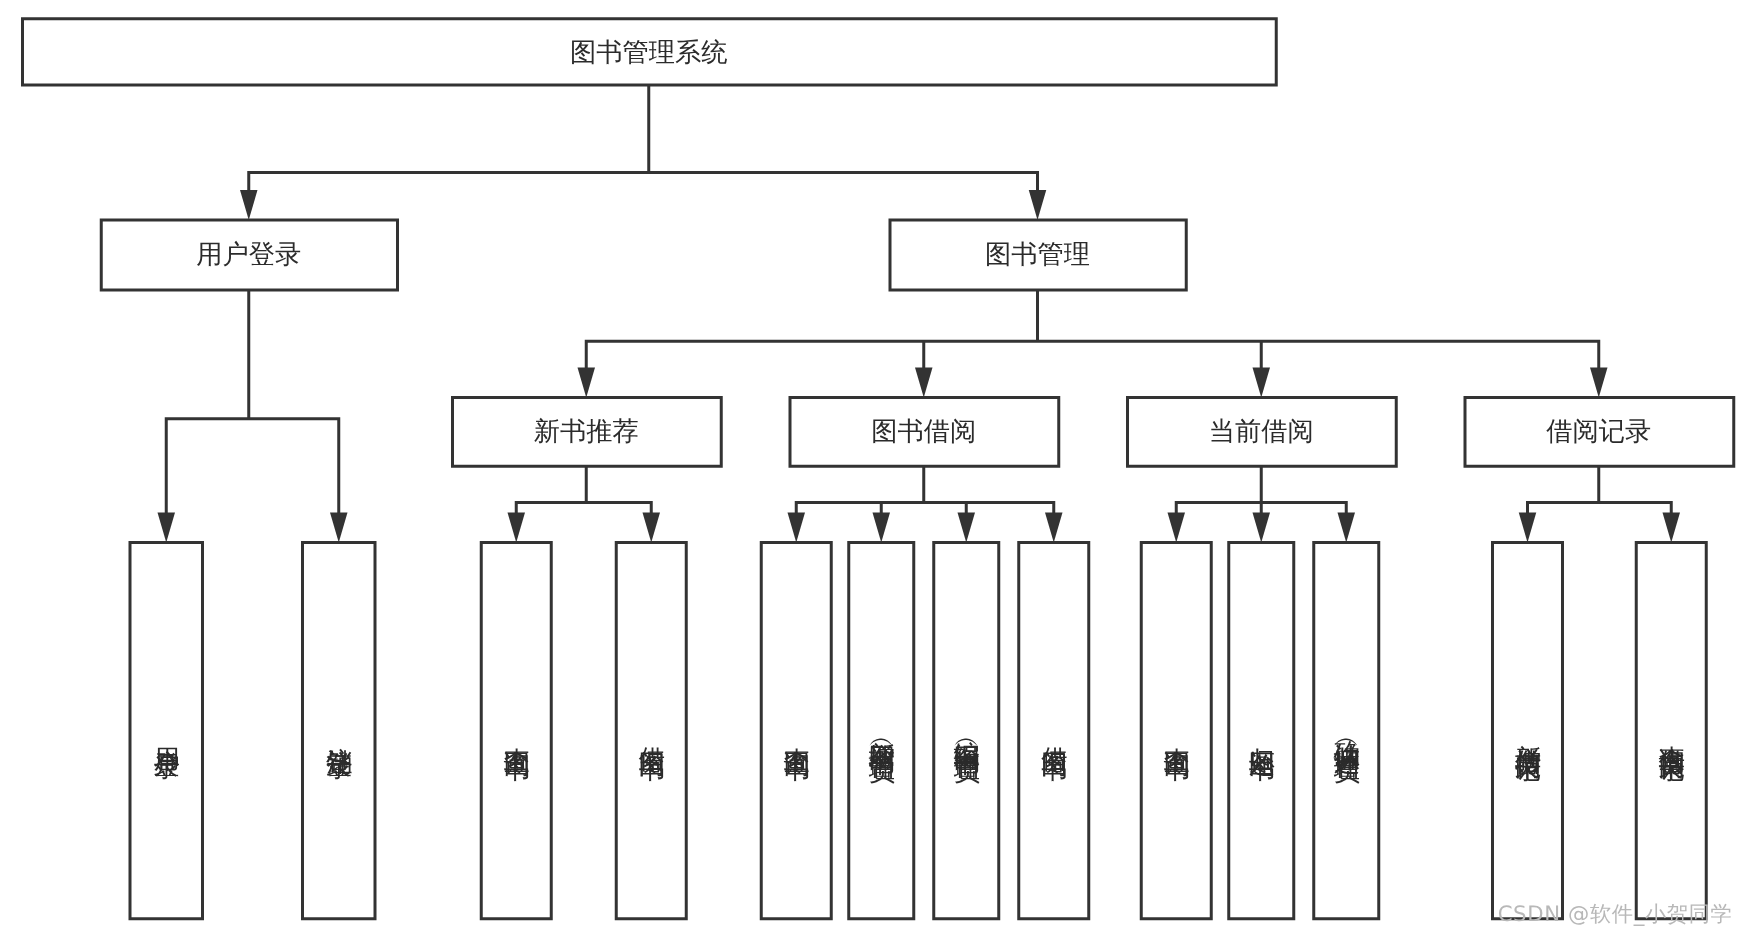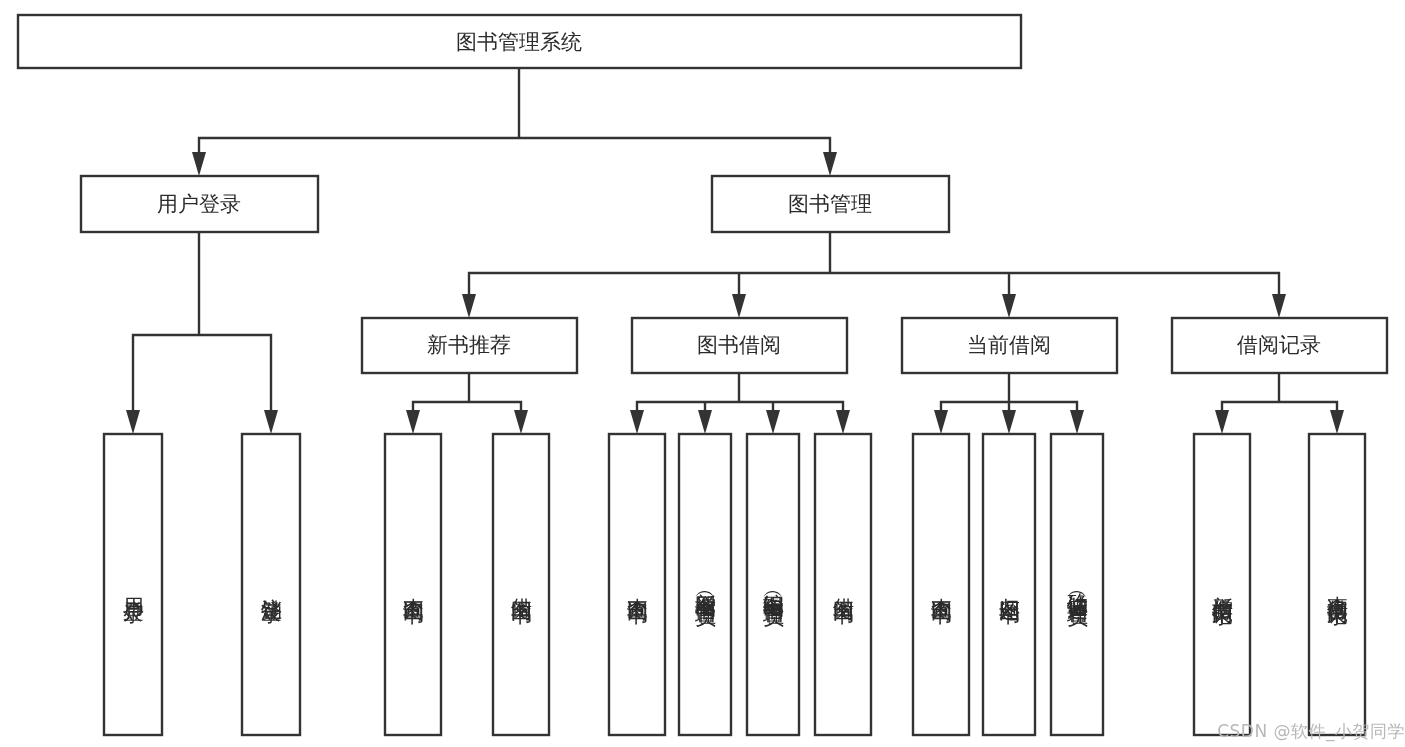--- a/index.html
+++ b/index.html
@@ -60,21 +60,21 @@
     letter-spacing: 2px;
     color: #2b2b2b;
     font-family: "DejaVu Sans", "Liberation Sans", sans-serif;
     font-size: 21px;
     line-height: 1;
     white-space: nowrap;
     pointer-events: none;
   }
   .watermark {
     position: absolute;
-    right: 0;
+    right: 19px;
     bottom: 4px;
     color: #b8b8b8;
     font-size: 17px;
     font-family: "DejaVu Sans", "Liberation Sans", sans-serif;
     letter-spacing: 0.5px;
     white-space: nowrap;
   }
 </style>
 </head>
 <body>

